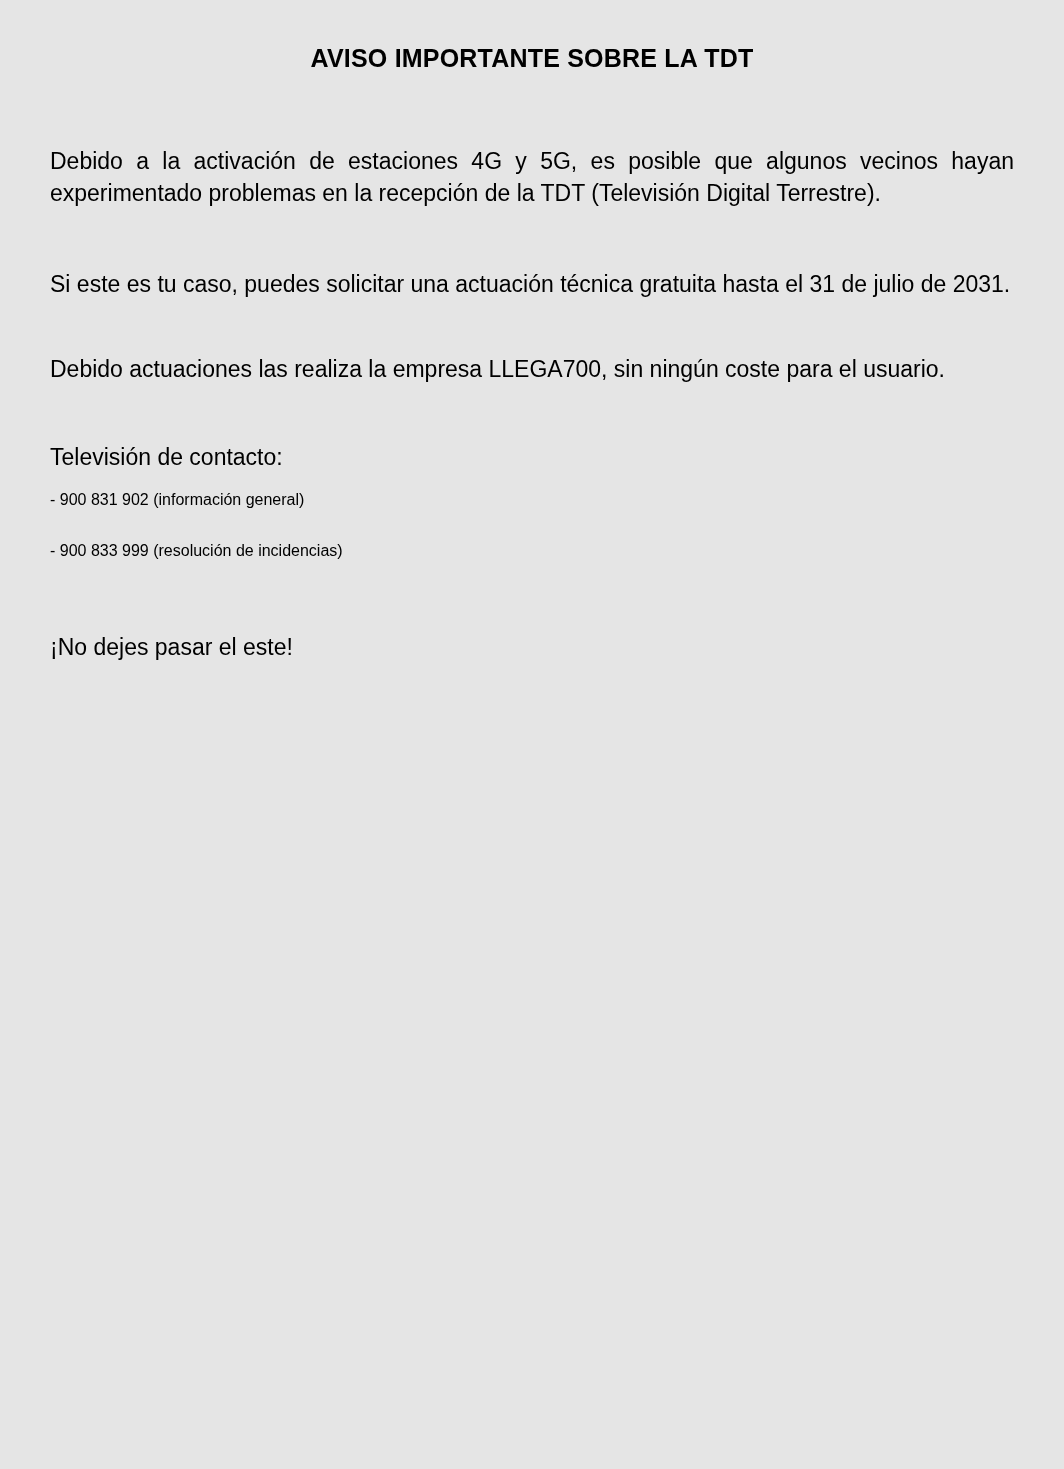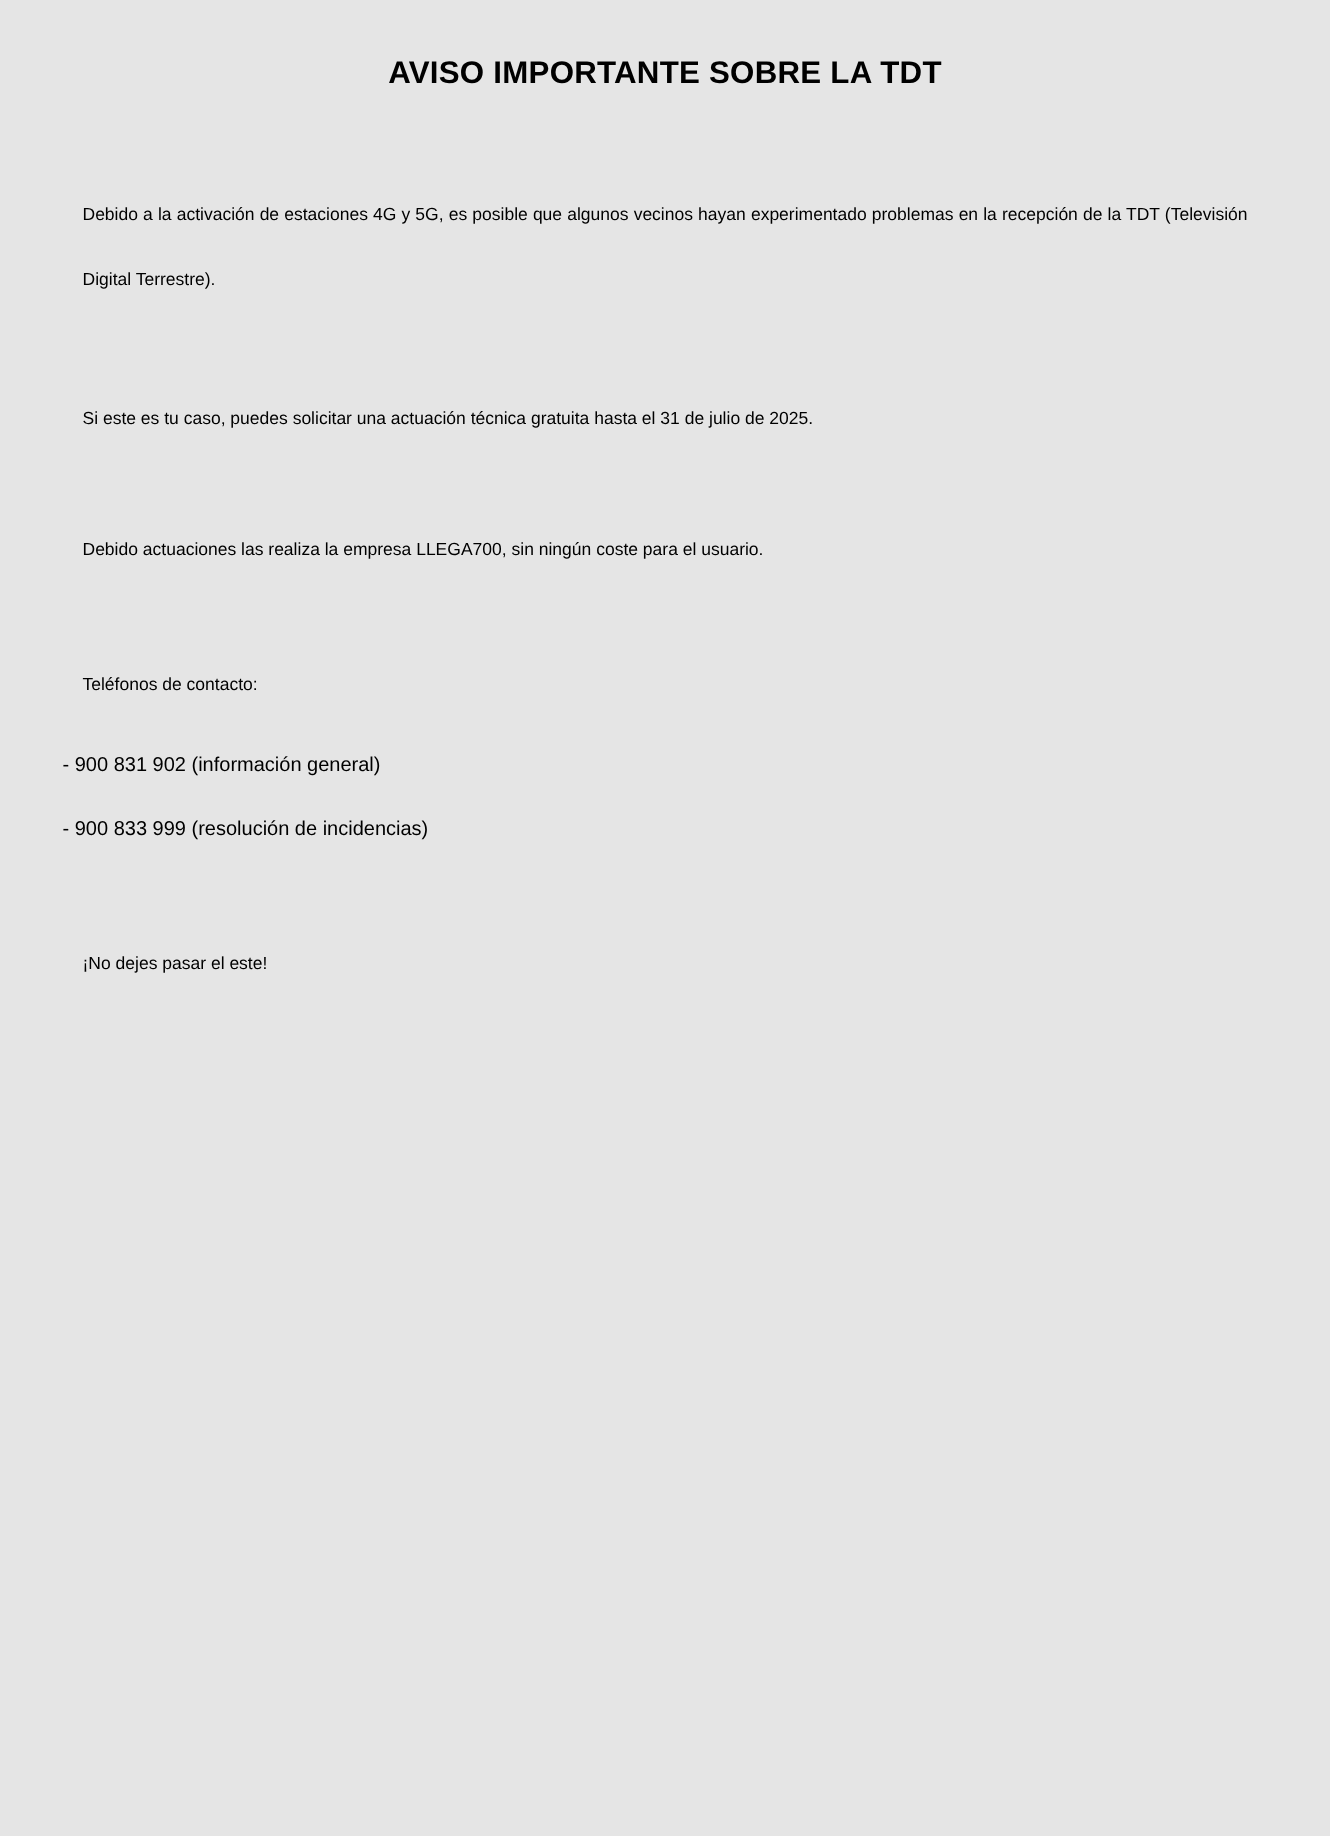--- a/index.html
+++ b/index.html
@@ -21,23 +21,23 @@
   }
   .doc-title {
     margin: 40px 0 0 0;
     text-align: center;
     font-size: 25px;
     line-height: 36px;
     font-weight: bold;
     letter-spacing: 0.2px;
   }
   .para {
-    margin: 16px;
-    font-size: 14px;
-    line-height: 52px;
+    margin: 0;
+    font-size: 23px;
+    line-height: 32px;
   }
   .para.justified {
     text-align: justify;
     text-align-last: left;
   }
   .p1 { margin-top: 69px; }
   .p2 { margin-top: 59px; }
   .p3 { margin-top: 53px; }
   .contact-heading { margin-top: 56px; }
   .phone-list {
@@ -54,25 +54,25 @@
 </style>
 </head>
 <body>
 
 <div class="page">
 
   <h1 class="doc-title">AVISO IMPORTANTE SOBRE LA TDT</h1>
 
   <p class="para justified p1">Debido a la activación de estaciones 4G y 5G, es posible que algunos vecinos hayan experimentado problemas en la recepción de la TDT (Televisión Digital Terrestre).</p>
 
-  <p class="para p2">Si este es tu caso, puedes solicitar una actuación técnica gratuita hasta el 31 de julio de 2025.</p>
+  <p class="para p2">Si este es tu caso, puedes solicitar una actuación técnica gratuita hasta el 31 de julio de 2031.</p>
 
   <p class="para p3">Debido actuaciones las realiza la empresa LLEGA700, sin ningún coste para el usuario.</p>
 
-  <p class="para contact-heading">Teléfonos de contacto:</p>
+  <p class="para contact-heading">Televisión de contacto:</p>
 
   <ul class="phone-list">
     <li class="phone-item">- 900 831 902 (información general)</li>
     <li class="phone-item">- 900 833 999 (resolución de incidencias)</li>
   </ul>
 
   <p class="para closing">¡No dejes pasar el este!</p>
 
 </div>
 

